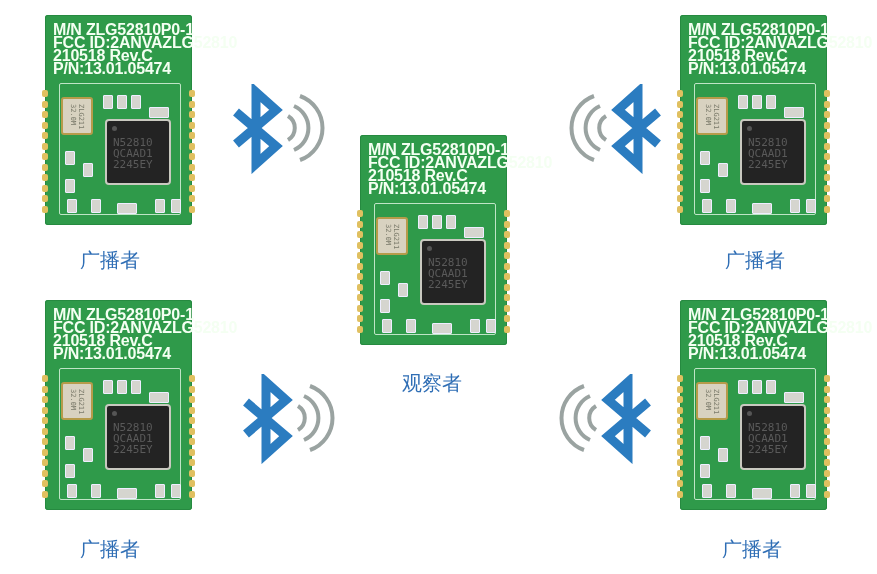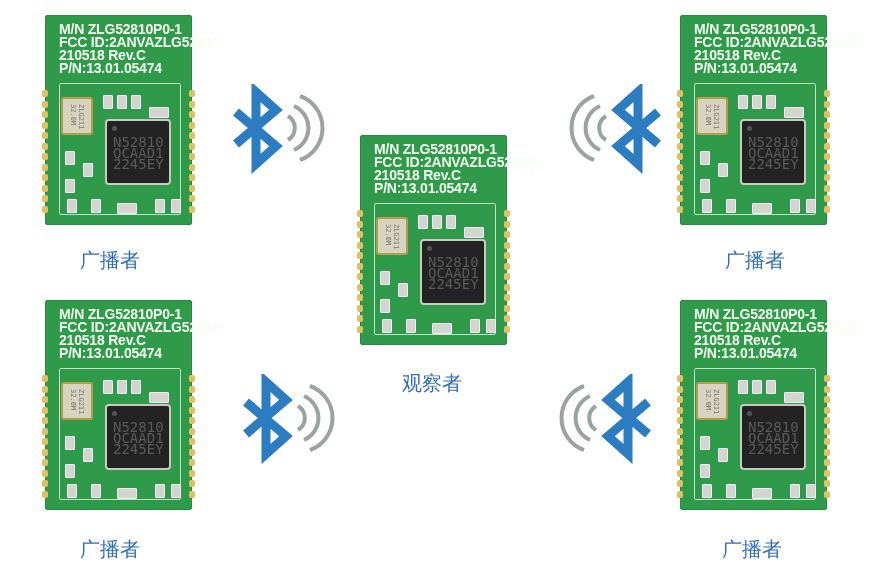--- a/index.html
+++ b/index.html
@@ -1,21 +1,21 @@
 <!DOCTYPE html>
 <html><head>
 <meta charset="utf-8">
 <style>
   html,body{margin:0;padding:0;background:#ffffff;}
   body{width:877px;height:574px;position:relative;overflow:hidden;font-family:"DejaVu Sans",sans-serif;}
   .module{position:absolute;}
   .pcb{position:absolute;background:#2f9a4a;border-radius:3px;box-shadow:inset 0 0 0 1px #268a40;}
-  .pcb .silk{position:absolute;left:14px;top:8px;color:#f4fff2;font-family:"Liberation Sans",sans-serif;font-weight:bold;font-size:14px;line-height:13px;letter-spacing:-0.2px;white-space:nowrap;}
+  .pcb .silk{position:absolute;left:8px;top:8px;color:#f4fff2;font-family:"Liberation Sans",sans-serif;font-weight:bold;font-size:16px;line-height:13px;letter-spacing:-0.2px;white-space:nowrap;}
   .pcb .chip{position:absolute;background:#232323;border-radius:2px;box-shadow:0 0 0 2px #c9c9c0;}
-  .pcb .chip .mark{position:absolute;left:6px;top:16px;color:#5a5a5a;font-family:"DejaVu Sans Mono",monospace;font-size:14px;line-height:11px;}
+  .pcb .chip .mark{position:absolute;left:6px;top:16px;color:#5a5a5a;font-family:"DejaVu Sans Mono",monospace;font-size:11px;line-height:11px;}
   .pcb .chip .dot{position:absolute;left:5px;top:5px;width:5px;height:5px;border-radius:50%;background:#555;}
   .pcb .xtal{position:absolute;background:#d8d2c0;border:2px solid #b69b4a;border-radius:3px;}
   .pcb .xtal span{position:absolute;left:6px;top:5px;font-size:7px;color:#7a7a6a;font-family:"DejaVu Sans Mono",monospace;writing-mode:vertical-rl;}
   .pcb .pad{position:absolute;width:6px;height:7px;background:#e0c060;border-radius:2px;}
   .pcb .smd{position:absolute;width:8px;height:12px;background:#d5d5cf;border:1px solid #eef;border-radius:1px;}
   .pcb .smd.h{width:18px;height:9px;}
   .pcb .box{position:absolute;border:1px solid #bfe5c6;border-radius:2px;}
   .label{position:absolute;color:#2f6eb5;font-size:20px;line-height:24px;white-space:nowrap;}
   .bt{position:absolute;}
 </style>

